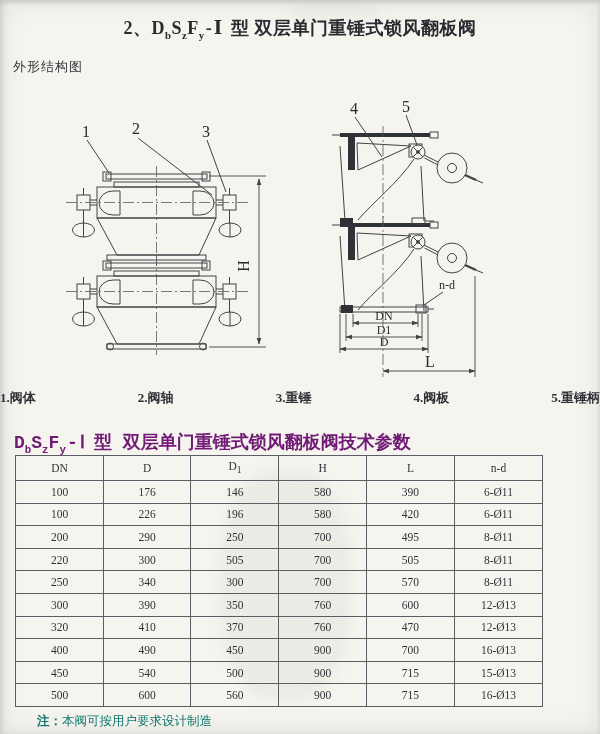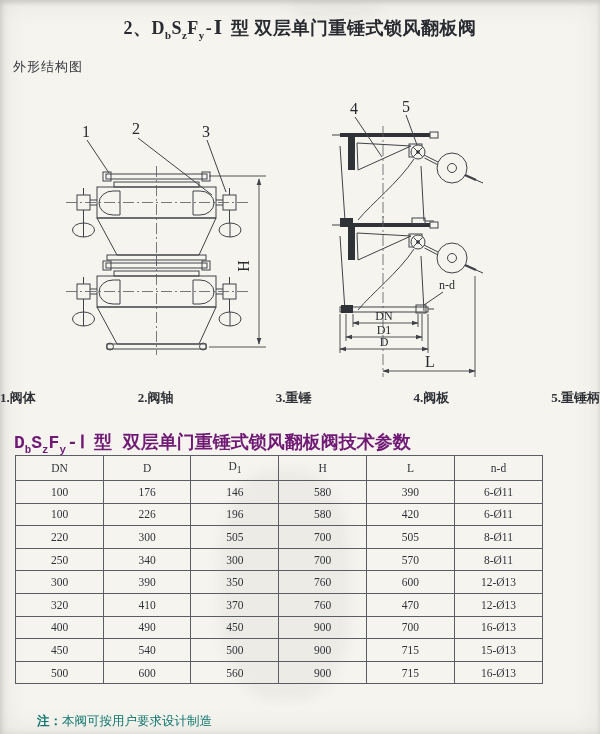--- a/index.html
+++ b/index.html
@@ -254,20 +254,28 @@
         </tr>
         <tr>
           <td>100</td>
           <td>226</td>
           <td>196</td>
           <td>580</td>
           <td>420</td>
           <td>6-Ø11</td>
         </tr>
         <tr>
+          <td>200</td>
+          <td>290</td>
+          <td>250</td>
+          <td>700</td>
+          <td>495</td>
+          <td>8-Ø11</td>
+        </tr>
+        <tr>
           <td>220</td>
           <td>300</td>
           <td>505</td>
           <td>700</td>
           <td>505</td>
           <td>8-Ø11</td>
         </tr>
         <tr>
           <td>250</td>
           <td>340</td>

